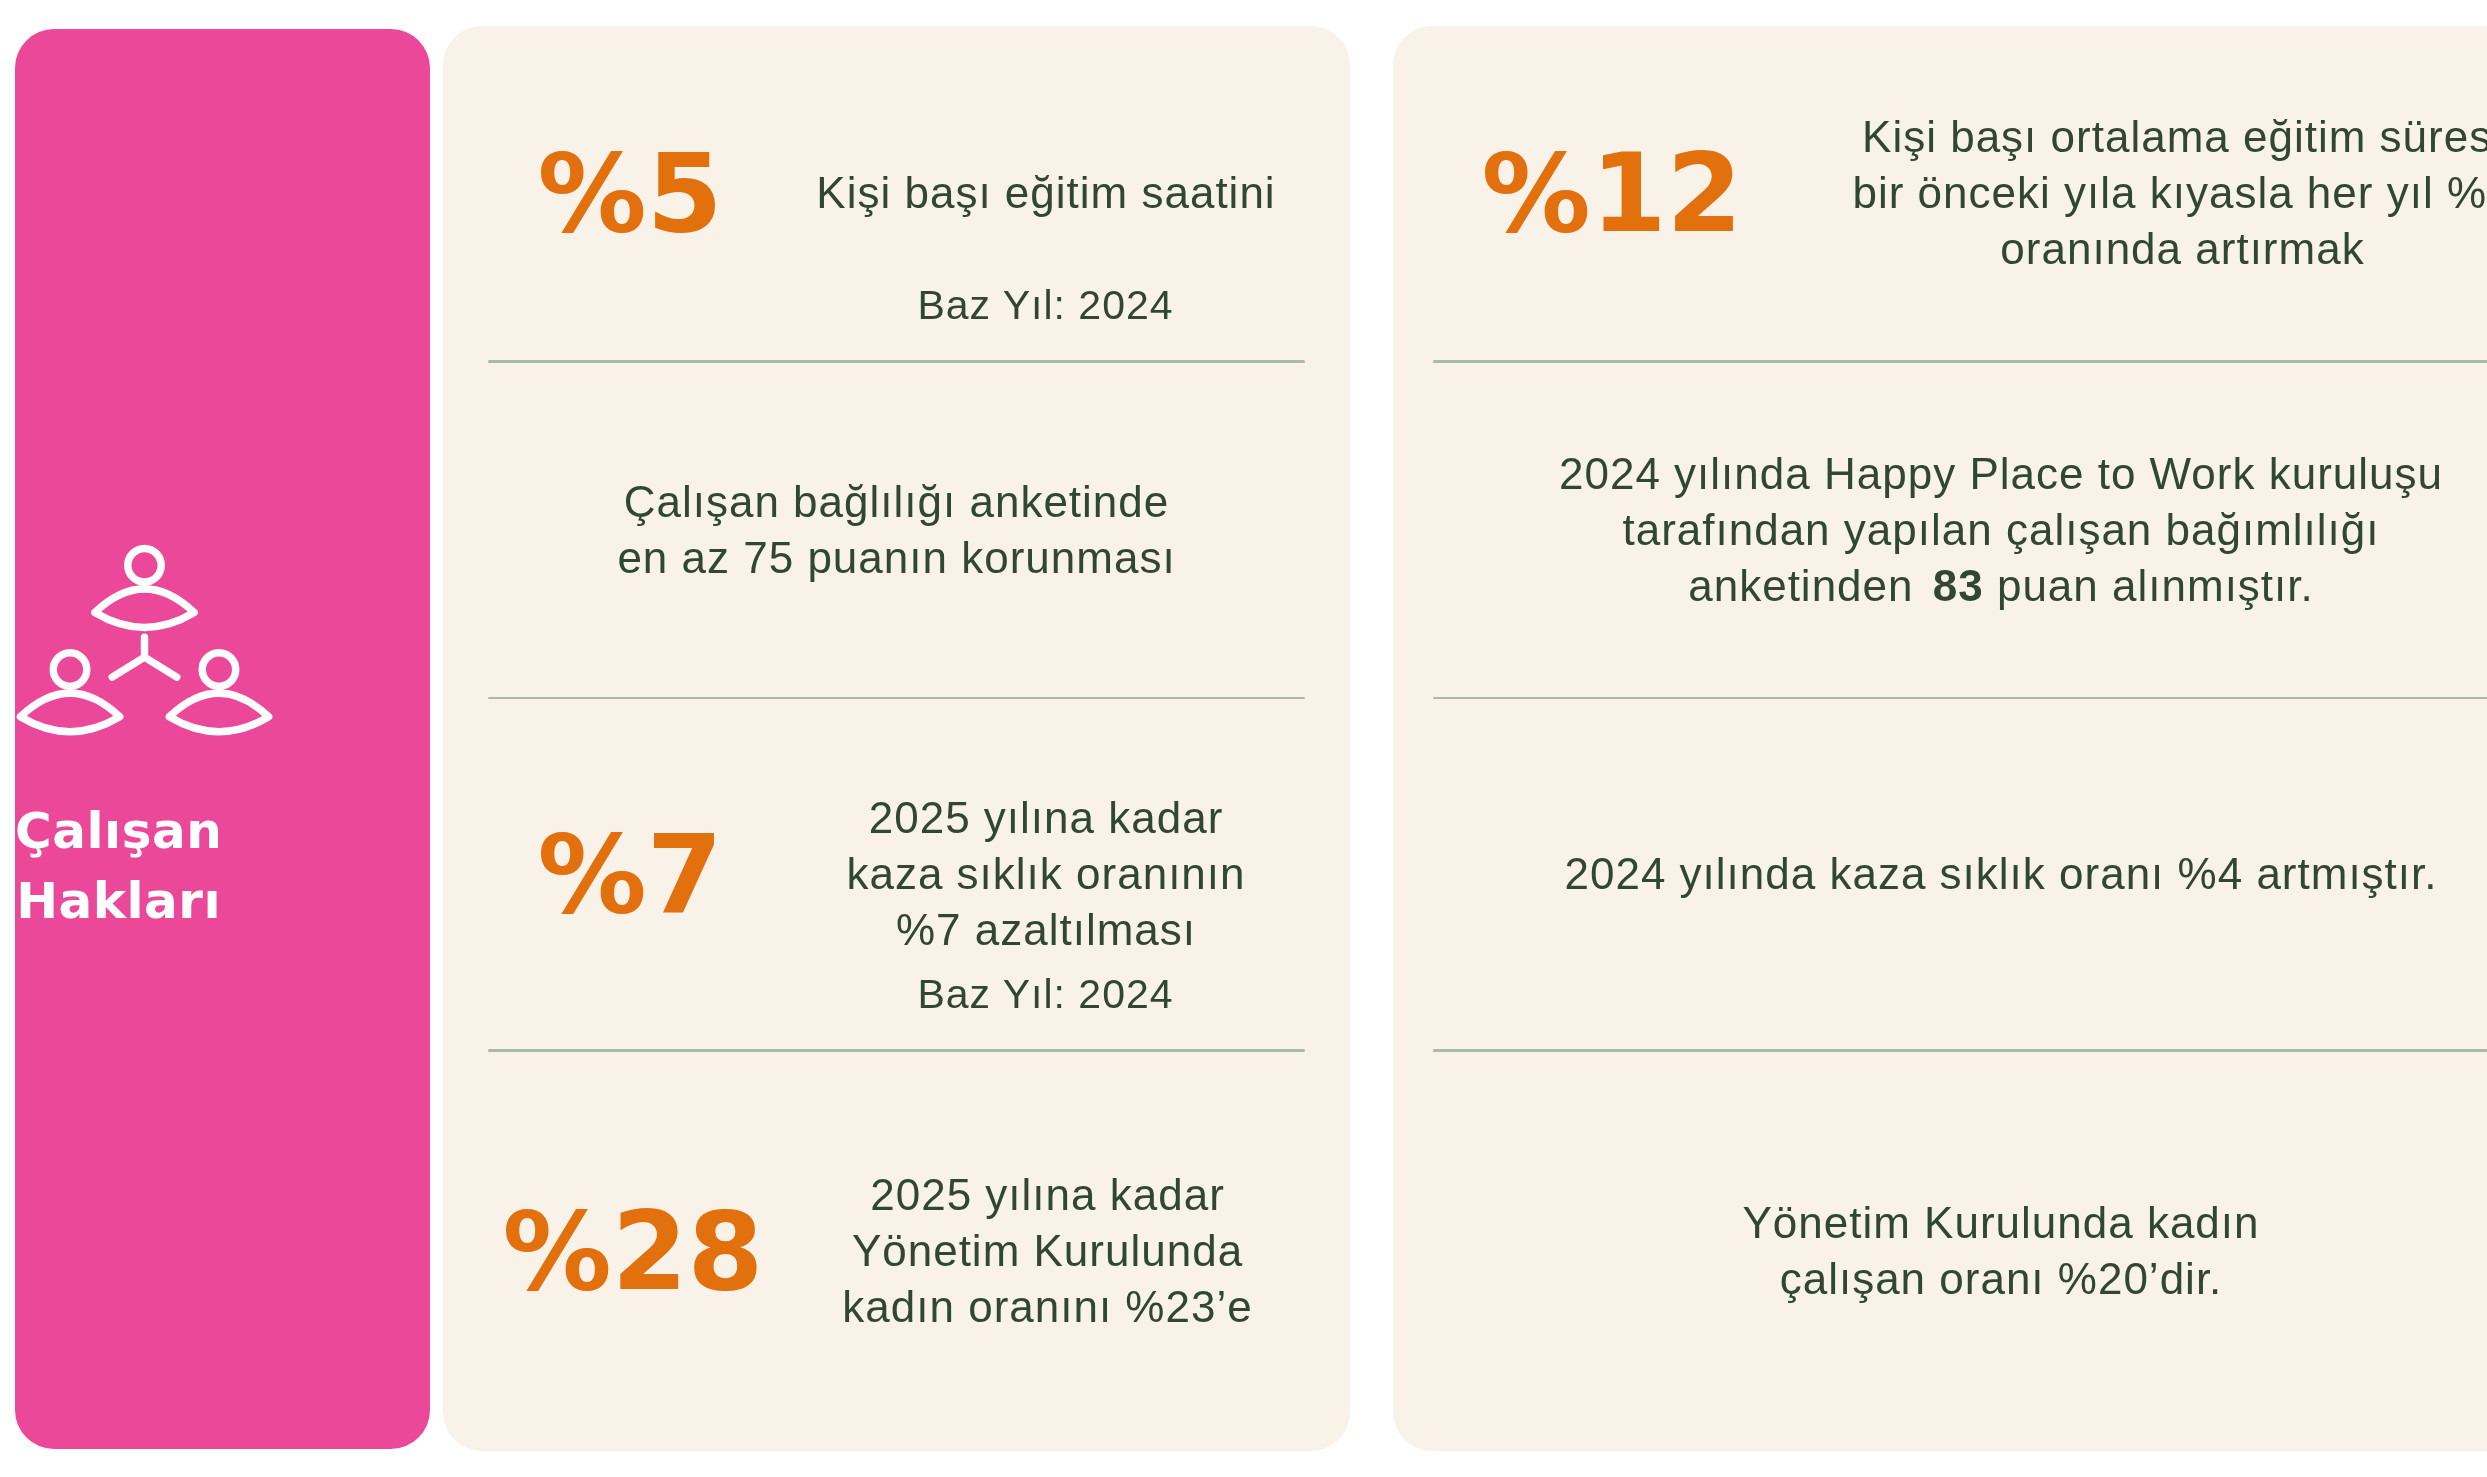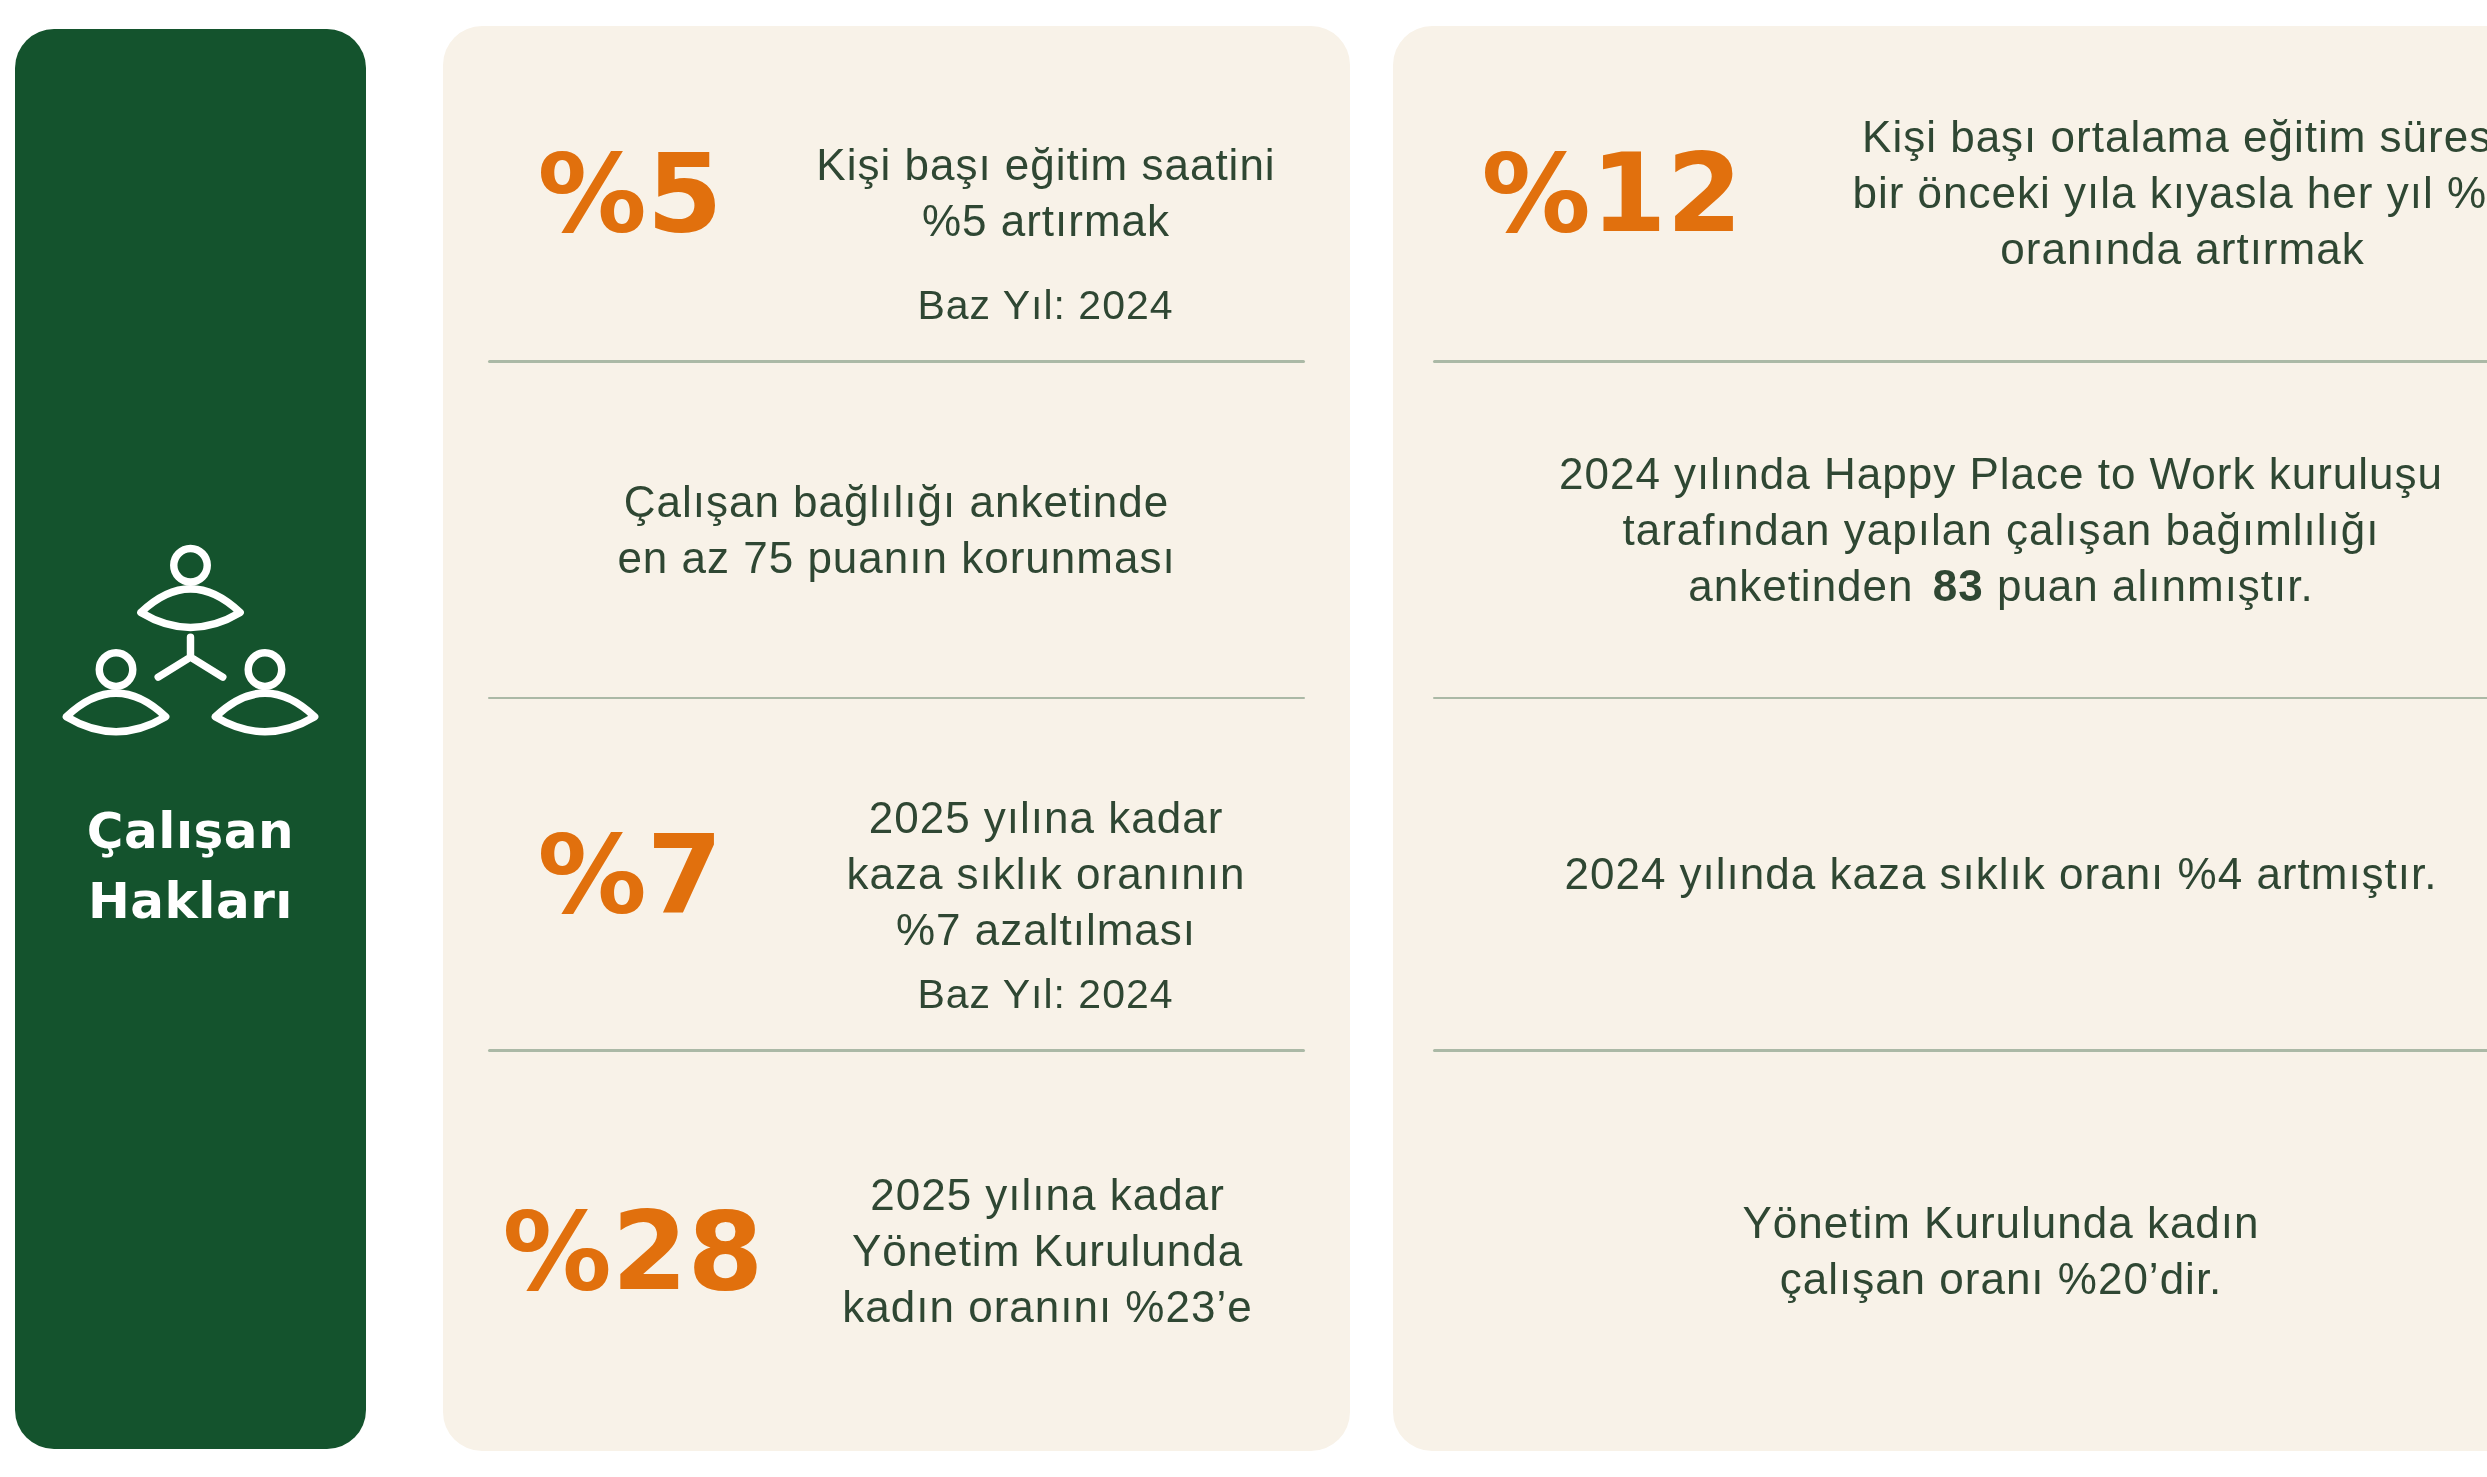--- a/index.html
+++ b/index.html
@@ -3,23 +3,23 @@
 <meta charset="utf-8">
 <style>
   html,body{margin:0;padding:0;}
   body{background:#ffffff;}
   .canvas{
     position:relative;width:2626px;height:1477px;overflow:hidden;
     background:#ffffff;font-family:"Liberation Sans",sans-serif;
   }
   
   .rail{
-    position:absolute;left:15px;top:29px;width:351px;height:1420px;
-    background:#14532d;border-radius:39px;
-    display:flex;flex-direction:column;align-items:center;justify-content:center;
+    position:absolute;left:15px;top:29px;width:415px;height:1420px;
+    background:#ec4899;border-radius:39px;
+    display:flex;flex-direction:column;align-items:flex-start;justify-content:center;
   }
   .rail svg{width:259px;height:211px;display:block;}
   .rail-label{
     margin-top:42px;color:#ffffff;text-align:center;
     font-family:"DejaVu Sans","Liberation Sans",sans-serif;
     font-weight:700;font-size:50px;line-height:70px;letter-spacing:0.5px;
   }
   
   .panel{
     position:absolute;top:26px;height:1425px;background:#F8F2E8;
@@ -76,21 +76,20 @@
   </div>
 
   <div class="panel mid">
 
     <div class="sec s672 with-stat">
       <div class="stat-col">
         <div class="stat">%5</div>
       </div>
       <div class="txt">
         <div>Kişi başı eğitim saatini</div>
-        <div>%5 artırmak</div>
       </div>
       <div class="base-year">Baz Yıl: 2024</div>
     </div>
 
     <div class="divider"></div>
 
     <div class="sec s672 no-stat">
       <div class="txt">
         <div>Çalışan bağlılığı anketinde</div>
         <div>en az 75 puanın korunması</div>

